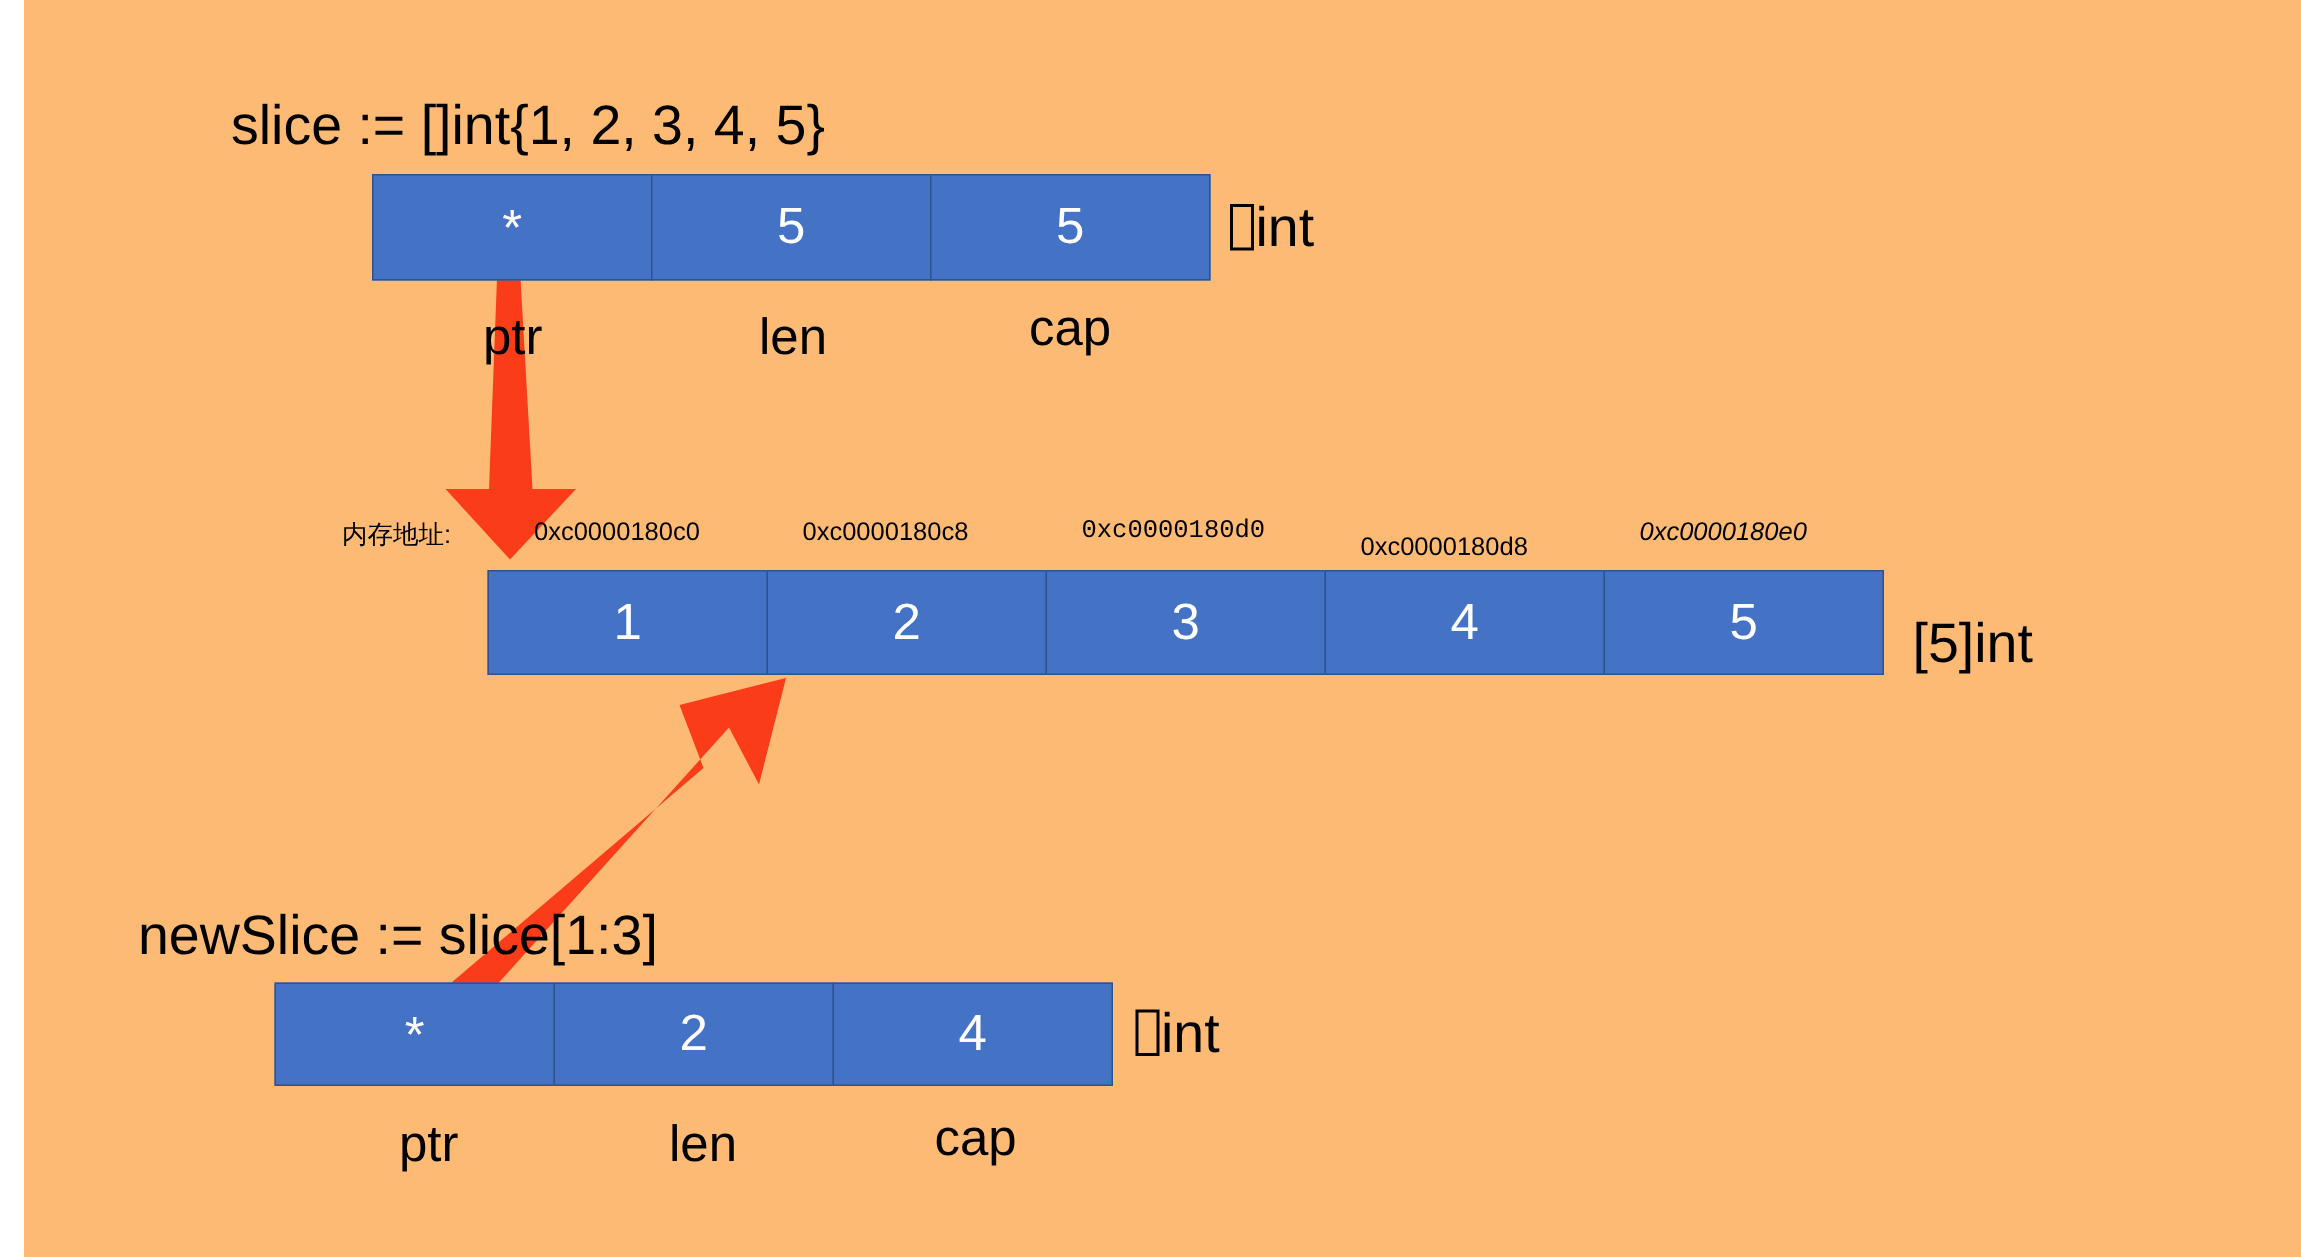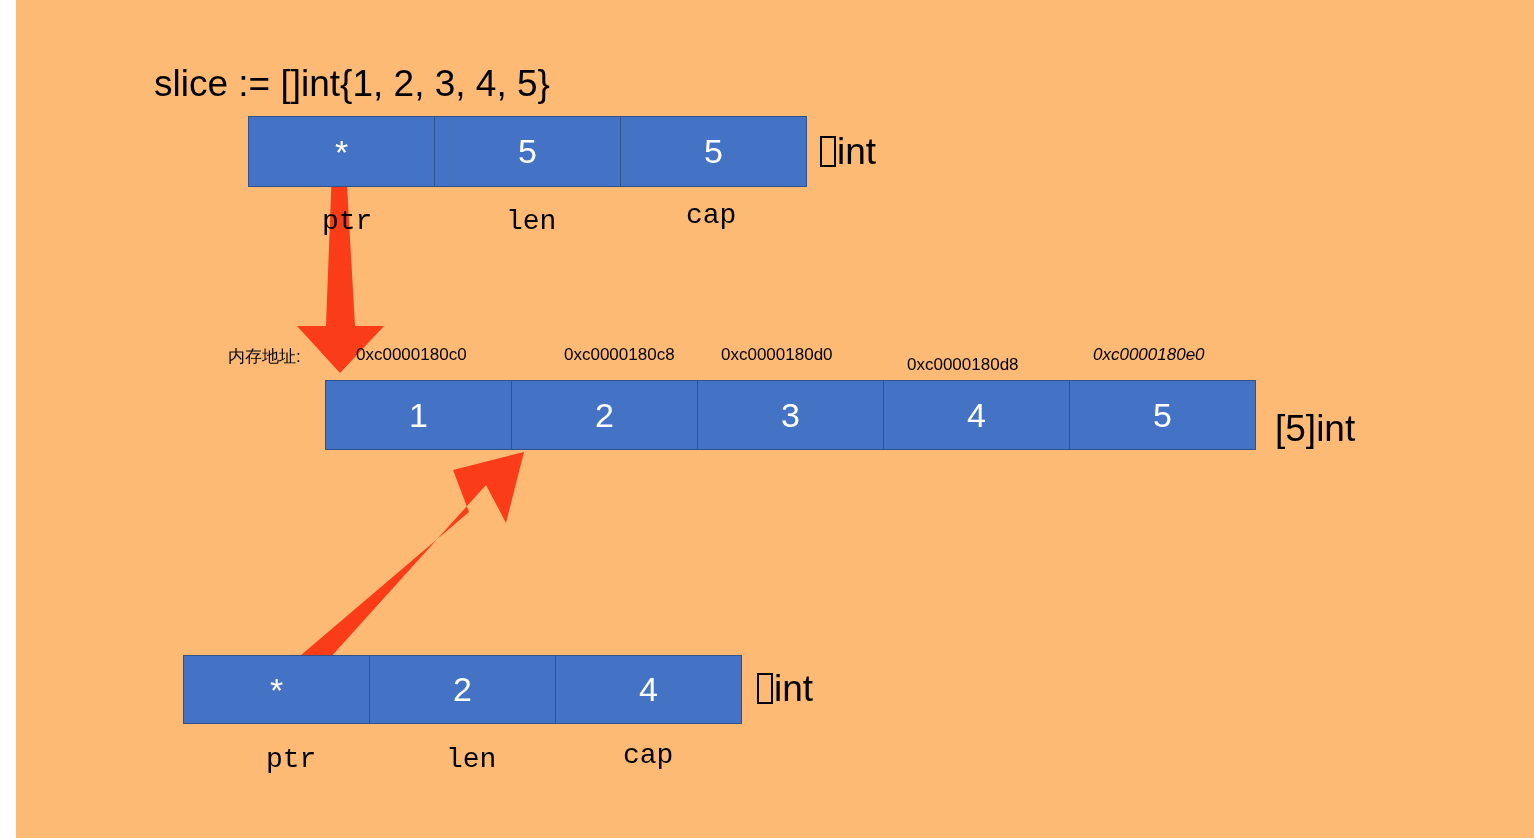--- a/index.html
+++ b/index.html
@@ -72,24 +72,24 @@
     width: 0.42em;
     height: 0.84em;
     border: 2px solid #000;
     box-sizing: border-box;
     vertical-align: -0.08em;
     margin-right: 0.04em;
   }
 
   
   .field-caption {
-    font-size: 28px;
-    color: #000000;
-    white-space: nowrap;
-    font-family: Liberation Mono, monospace;
+    font-size: 34px;
+    color: #000000;
+    white-space: nowrap;
+    font-family: Liberation Sans, sans-serif;
   }
 
   
   .addr {
     position: absolute;
     font-size: 17px;
     color: #000000;
     white-space: nowrap;
     font-family: "Liberation Sans", sans-serif;
   }
@@ -152,24 +152,24 @@
     <span>cap</span>
   </div>
 
   <div class="addr-prefix" style="left:212px; top:345px;">
     <span>内存地址:</span>
   </div>
 
   <div class="addr" style="left:340px; top:345px;">
     <span>0xc0000180c0</span>
   </div>
-  <div class="addr" style="left:548px; top:345px;">
+  <div class="addr" style="left:519px; top:345px;">
     <span>0xc0000180c8</span>
   </div>
-  <div class="addr" style="left:705px; top:345px;">
+  <div class="addr" style="left:705px; top:345px;font-family:Liberation Mono, monospace;">
     <span>0xc0000180d0</span>
   </div>
   <div class="addr" style="left:891px; top:355px;">
     <span>0xc0000180d8</span>
   </div>
   <div class="addr" style="left:1077px; top:345px;font-style:italic;">
     <span>0xc0000180e0</span>
   </div>
 
   <div class="row" style="left:309px; top:380px; width:932px; height:70px;">
@@ -187,20 +187,23 @@
     </div>
     <div class="cell" style="width:187px;">
       <span>5</span>
     </div>
   </div>
 
   <div class="abs type-label big" style="left:1259px; top:408px;">
     <span>[5]int</span>
   </div>
 
+  <div class="abs code-caption" style="left:76px; top:604px;">
+    <span>newSlice := slice[1:3]</span>
+  </div>
 
   <div class="row" style="left:167px; top:655px; width:561px; height:69px;">
     <div class="cell star" style="width:187px;">
       <span>*</span>
     </div>
     <div class="cell" style="width:187px;">
       <span>2</span>
     </div>
     <div class="cell" style="width:187px;">
       <span>4</span>

